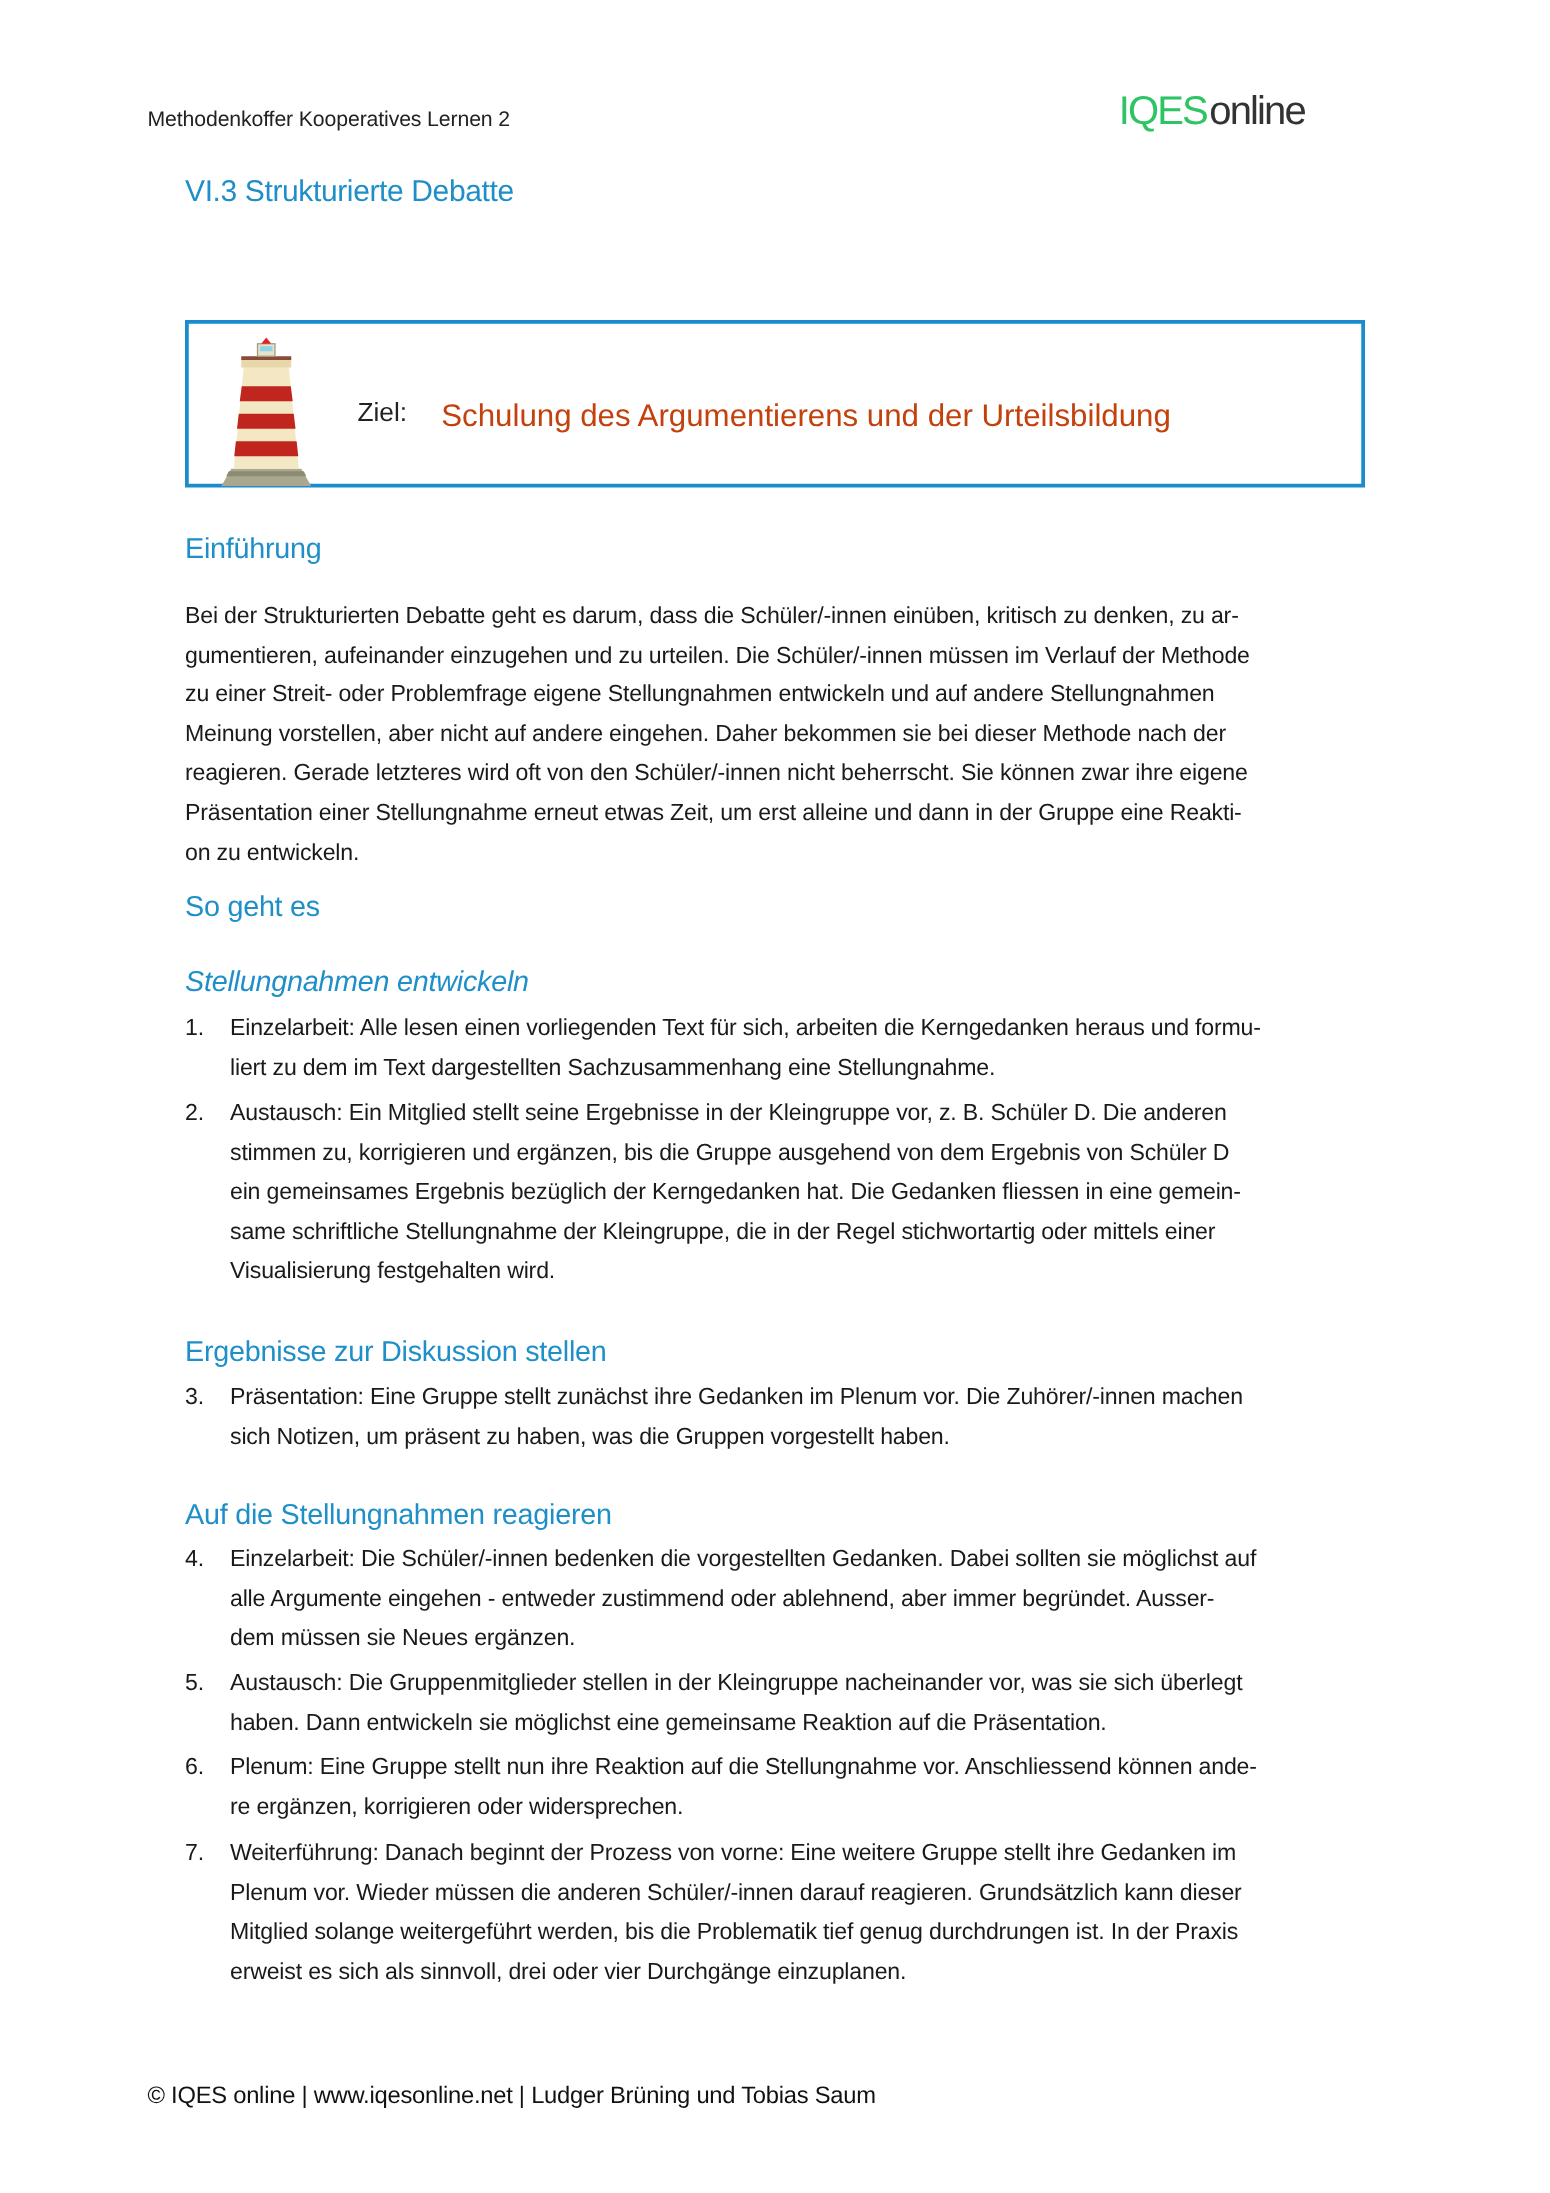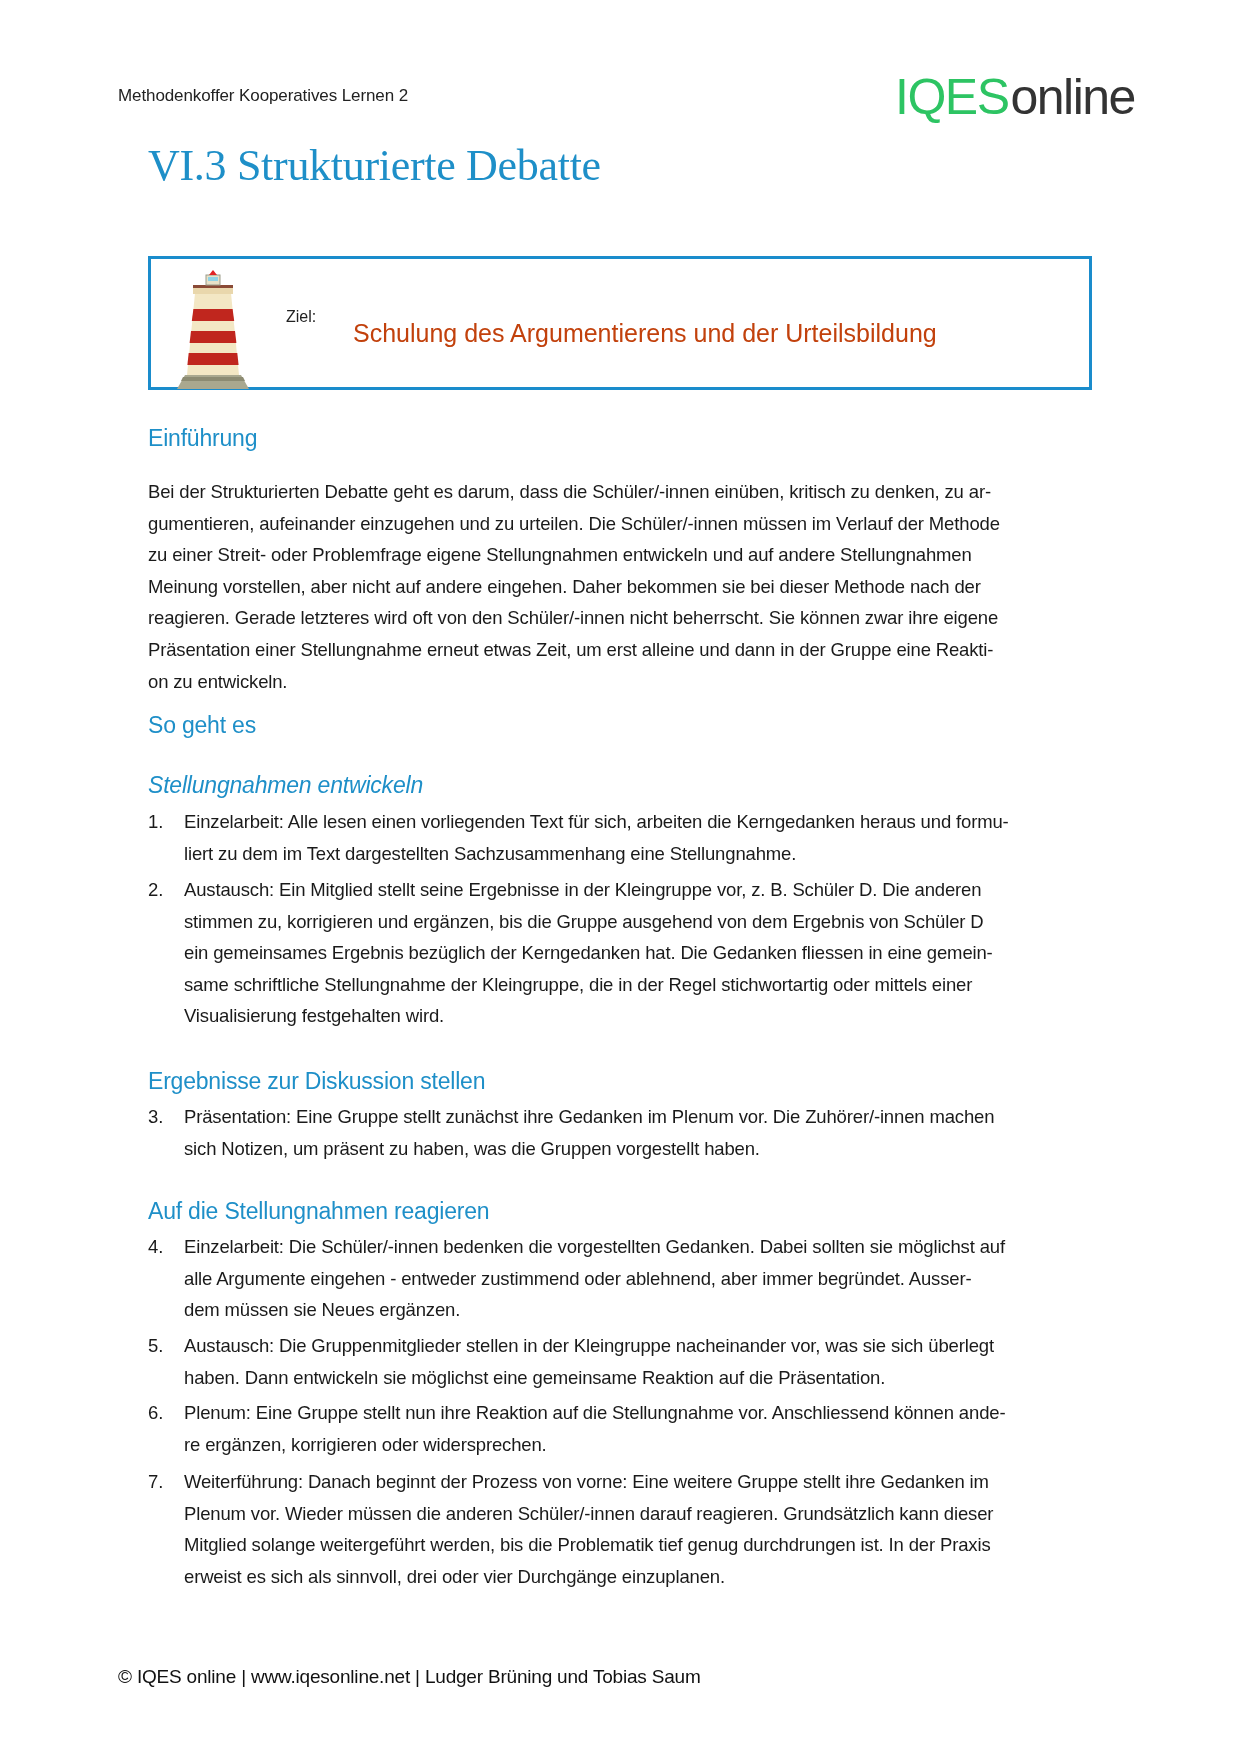--- a/index.html
+++ b/index.html
@@ -1,26 +1,26 @@
 <!DOCTYPE html>
 <html><head>
   <meta charset="utf-8">
   <style>
     html, body { margin: 0; padding: 0; background: #ffffff; }
     body { width: 1240px; height: 1754px; position: relative; overflow: hidden;
            font-family: "Liberation Sans", sans-serif; color: #1a1a1a; }
     .abs { position: absolute; }
     .header-text { left: 118px; top: 86px; font-size: 17px; color: #222; letter-spacing: -0.1px; }
-    .logo { left: 895px; top: 72px; font-size: 50px; letter-spacing: -1.5px; line-height: 1; }
+    .logo { left: 895px; top: 72px; font-size: 32px; letter-spacing: -1.5px; line-height: 1; }
     .logo .iqes { color: #2dc463; }
     .logo .online { color: #333333; margin-left: 2px; }
-    .page-title { left: 148px; top: 140px; font-size: 44px; color: #1e8fc8; letter-spacing: -0.3px; font-family: Liberation Serif, serif; }
+    .page-title { left: 148px; top: 140px; font-size: 24px; color: #1e8fc8; letter-spacing: -0.3px; }
     .goal-box { left: 148px; top: 256px; width: 944px; height: 134px; border: 3px solid #1a8ccc; box-sizing: border-box; }
     .lighthouse { left: 22px; top: 6px; width: 80px; width: 80px; height: 124px; }
-    .goal-label { left: 135px; top: 49px; font-size: 16px; color: #222; }
+    .goal-label { left: 135px; top: 60px; font-size: 21px; color: #222; }
     .goal-text { left: 202px; top: 60px; font-size: 25px; color: #c2410c; }
     h2 { margin: 0; font-weight: normal; color: #1e8fc8; font-size: 23px; letter-spacing: -0.2px; position: absolute; left: 148px; }
     .para { position: absolute; left: 148px; width: 950px; font-size: 18.5px; line-height: 31.6px; color: #1a1a1a; letter-spacing: -0.15px; }
     .para .ln { display: block; white-space: nowrap; }
     .item { position: absolute; left: 148px; width: 950px; font-size: 18.5px; line-height: 31.6px; color: #1a1a1a; letter-spacing: -0.15px; }
     .item .num { position: absolute; left: 0; top: 0; }
     .item .lines { margin-left: 36px; }
     .item .ln { display: block; white-space: nowrap; }
     .footer { left: 118px; top: 1666px; font-size: 19px; color: #111; letter-spacing: -0.2px; }
   </style>

